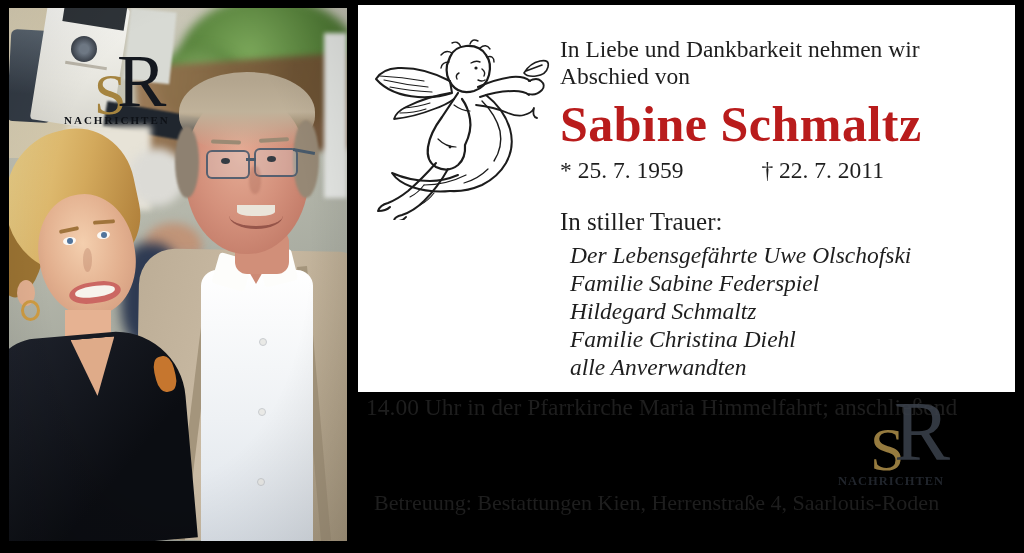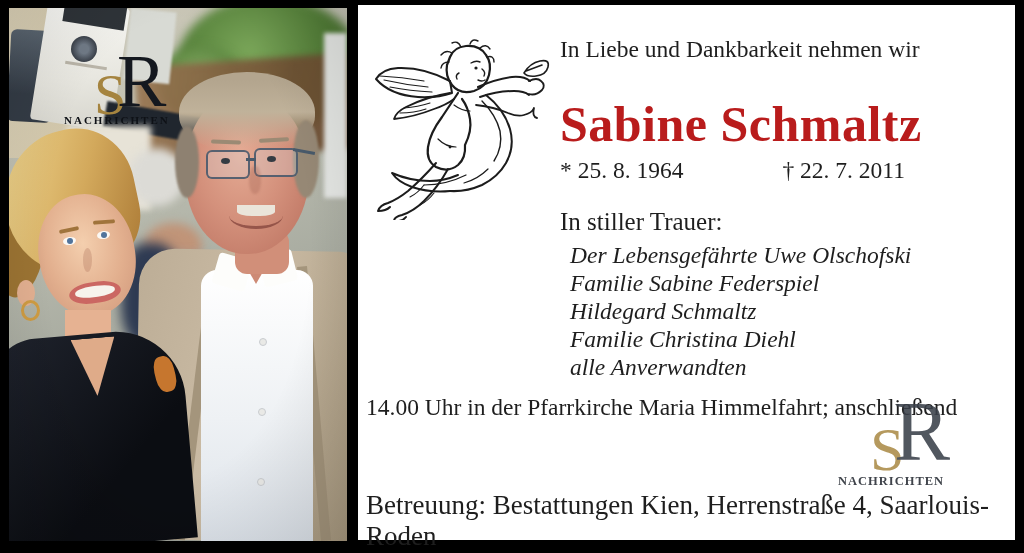--- a/index.html
+++ b/index.html
@@ -95,30 +95,30 @@
   .wm-photo{left:71px;top:44px;width:100px;height:84px;}
   .wm-photo .wm-s{left:14px;top:14px;font-size:58px;color:#a5843f;}
   .wm-photo .wm-r{left:37px;top:-8px;font-size:74px;color:#14181f;}
   .wm-photo .wm-cap{left:-16px;top:62px;width:132px;font-size:11px;letter-spacing:2px;color:#0e1116;}
   .wm-card{left:480px;top:395px;width:140px;height:100px;opacity:.88;}
   .wm-card .wm-s{left:32px;top:18px;font-size:62px;color:#ab8c48;}
   .wm-card .wm-r{left:56px;top:-10px;font-size:84px;color:#3a404a;}
   .wm-card .wm-cap{left:0;top:74px;width:140px;font-size:12.5px;letter-spacing:1px;color:#262b33;}
 
   
-  .card{position:absolute;left:358px;top:5px;width:657px;height:535px;background:#ffffff;
+  .card{position:absolute;left:358px;top:5px;width:657px;height:387px;background:#ffffff;
         color:#1e1e1e;}
   .ob-intro{left:202px;top:31px;font-size:23.5px;line-height:27px;}
   .ob-name{left:202px;top:94px;font-size:50px;font-weight:700;line-height:1;letter-spacing:.5px;color:#b91c1c;}
   .ob-dates{left:202px;top:152px;font-size:23.5px;}
-  .ob-dates .death{margin-left:99px;}
+  .ob-dates .death{margin-left:78px;}
   .ob-trauer{left:202px;top:203px;font-size:25px;}
   .ob-mourners{left:212px;top:236px;font-size:23.5px;font-style:italic;line-height:28px;}
   .ob-service{left:8px;top:389px;font-size:23.5px;line-height:27.5px;}
-  .ob-care{left:8px;top:485px;font-size:27px;}
+  .ob-care{left:16px;top:485px;font-size:22px;}
   .angel{left:8px;top:30px;width:192px;height:185px;}
 </style>
 </head>
 <body>
 
 <div class="stage">
 
   <div class="photo">
     <div class="abs p-wall"></div>
     <div class="abs p-foliage1"></div>
@@ -222,26 +222,27 @@
       <path stroke-width="2" d="M84,156 Q64,158 46,152 Q32,147 26,138 Q44,146 64,146 Q78,146 92,140"></path>
       <path stroke-width="1.2" d="M100,140 Q80,150 58,150 M122,134 q-10,10 -24,14"></path>
 
       <path stroke-width="2" d="M70,128 Q56,144 42,156 Q32,164 22,168 q-8,2 -10,8 q8,0 12,-4"></path>
       <path stroke-width="2" d="M82,134 Q72,152 58,166 Q48,176 36,180 q-8,2 -8,6 q8,1 12,-4"></path>
       <path stroke-width="1.1" d="M58,150 q-6,8 -14,12 M68,158 q-6,8 -14,12"></path>
     </svg>
 
     <div class="abs ob-intro">
       <div>In Liebe und Dankbarkeit nehmen wir</div>
+      <div>Abschied von</div>
     </div>
 
     <div class="abs ob-name">Sabine Schmaltz</div>
 
     <div class="abs ob-dates">
-      <span class="birth">* 25. 8. 1964</span><span class="death">† 22. 7. 2011</span>
+      <span class="birth">* 25. 7. 1959</span><span class="death">† 22. 7. 2011</span>
     </div>
 
     <div class="abs ob-trauer">In stiller Trauer:</div>
 
     <div class="abs ob-mourners">
       <div>Der Lebensgefährte Uwe Olschofski</div>
       <div>Familie Sabine Federspiel</div>
       <div>Hildegard Schmaltz</div>
       <div>Familie Christina Diehl</div>
       <div>alle Anverwandten</div>

